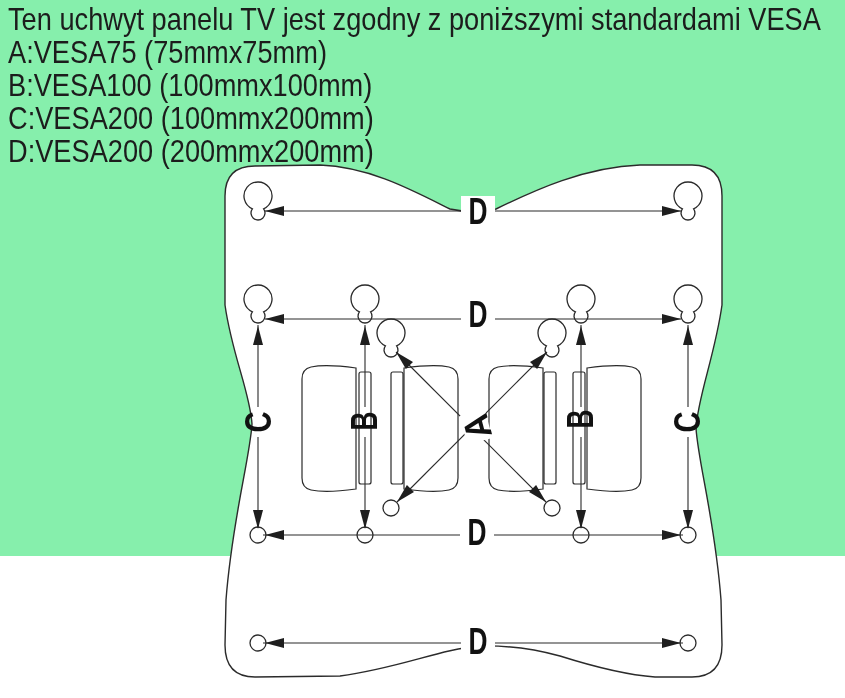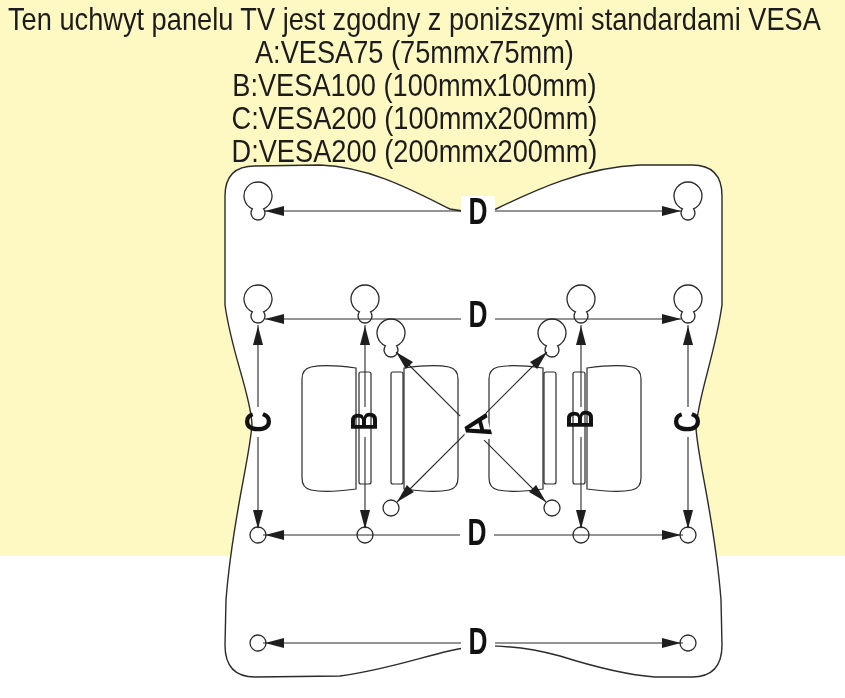--- a/index.html
+++ b/index.html
@@ -7,22 +7,21 @@
     padding: 0;
     background: #ffffff;
     width: 845px;
     height: 698px;
     overflow: hidden;
   }
   .page {
     position: relative;
     width: 845px;
     height: 556px;
-    background: #fef9c3;
-    text-align: center;
+    background: #86efac;
   }
   .intro {
     position: absolute;
     left: 8px;
     top: 3px;
   }
   .intro .line {
     display: block;
     white-space: nowrap;
     font-family: "Liberation Sans", sans-serif;

